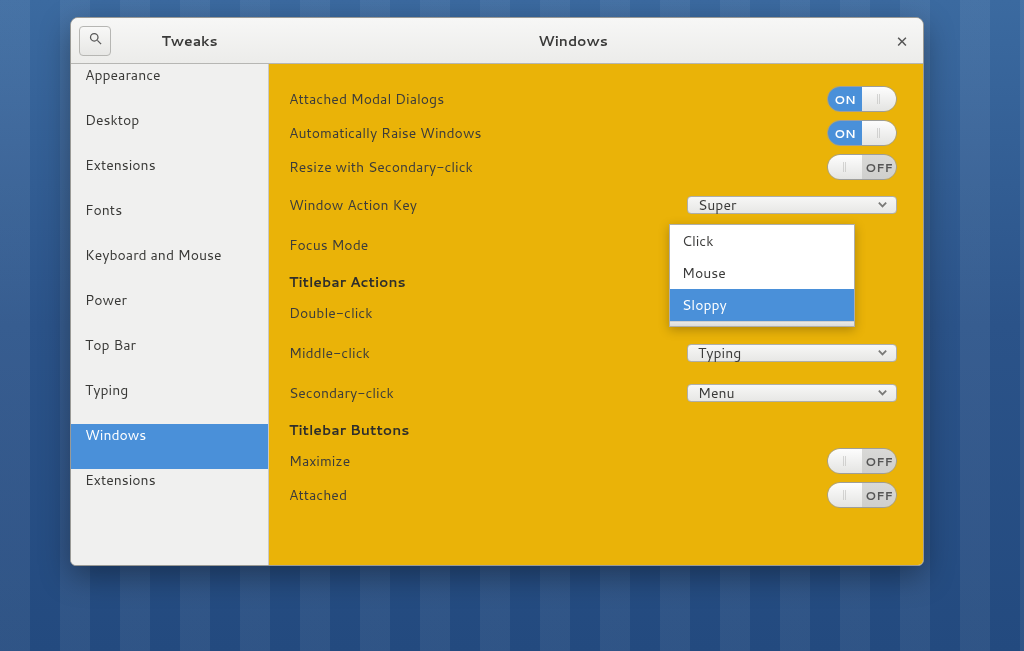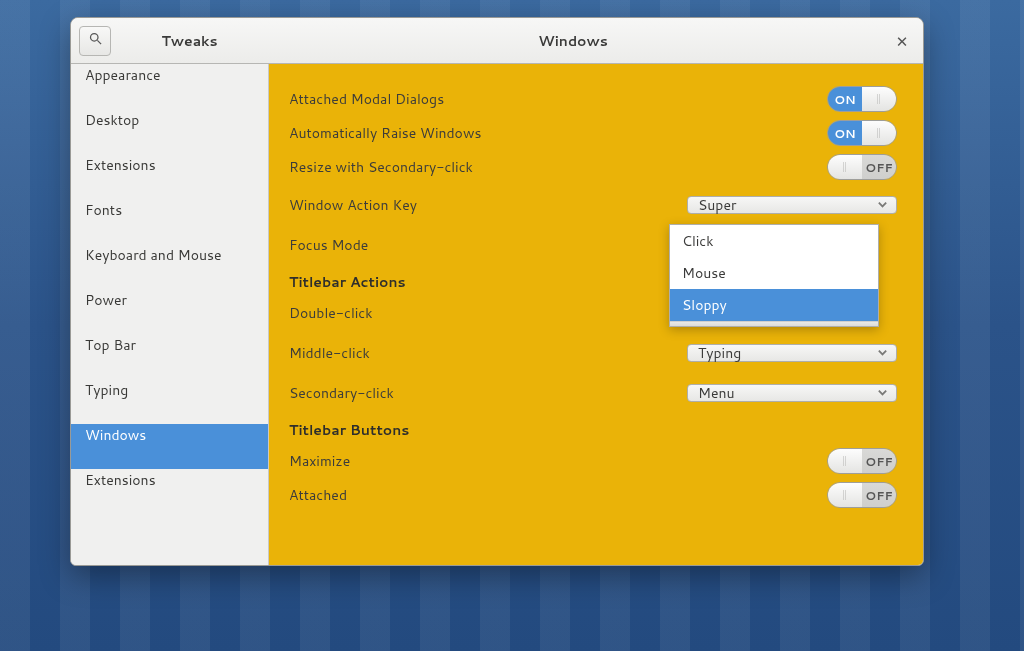--- a/index.html
+++ b/index.html
@@ -173,21 +173,21 @@
     color:#3a3a39;
   }
   .combo .chev {
     position:absolute; right:8px; top:50%; transform:translateY(-50%);
   }
   .combo .chev svg { width:11px; height:11px; stroke:#7a7a78; fill:none; stroke-width:2; }
 
   
   .dropdown {
     position:absolute;
-    width: 210px;
+    width: 186px;
     border:1px solid #aeaeab;
     background:#fff;
     box-shadow: 0 3px 10px rgba(0,0,0,0.25);
     z-index: 50;
   }
   .dropdown .option {
     height: 32px;
     display:flex; align-items:center;
     padding: 0 12px;
     color:#3a3a39;

